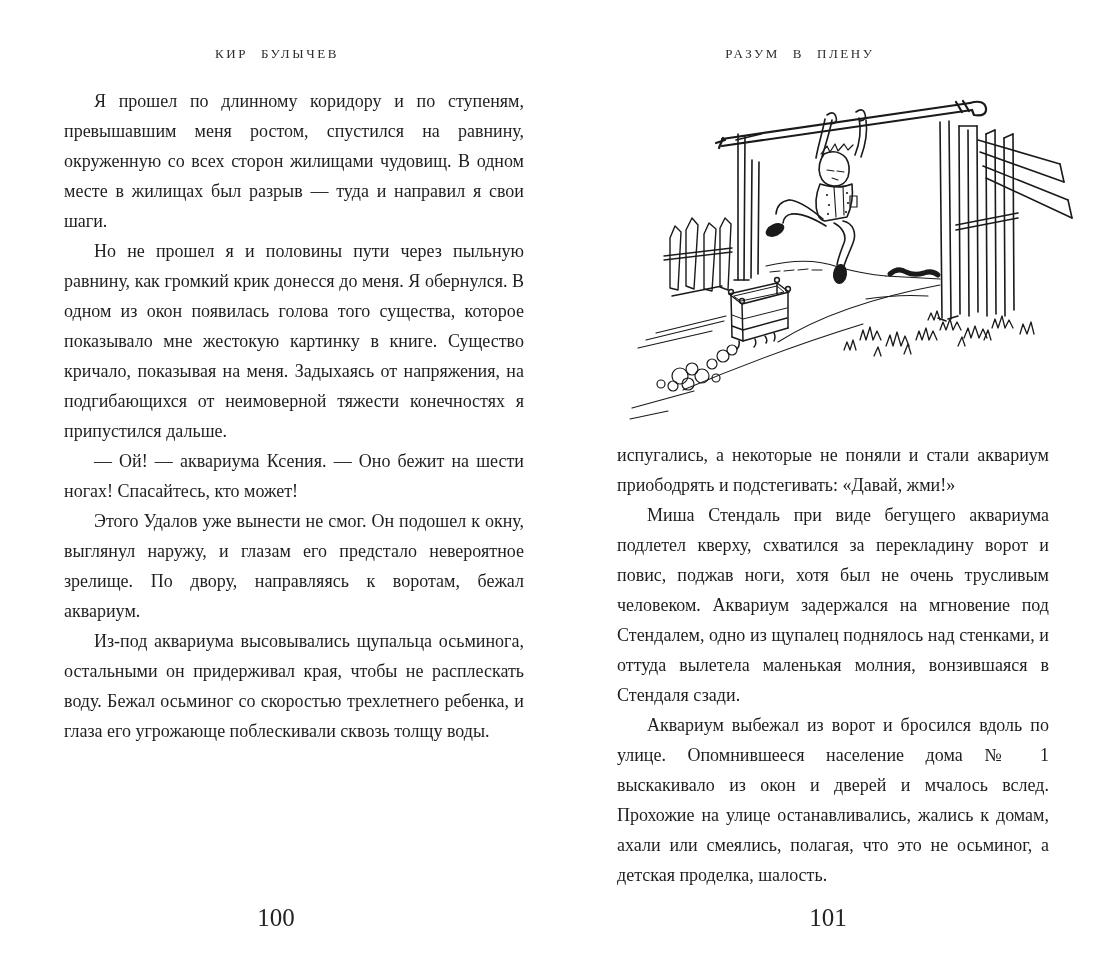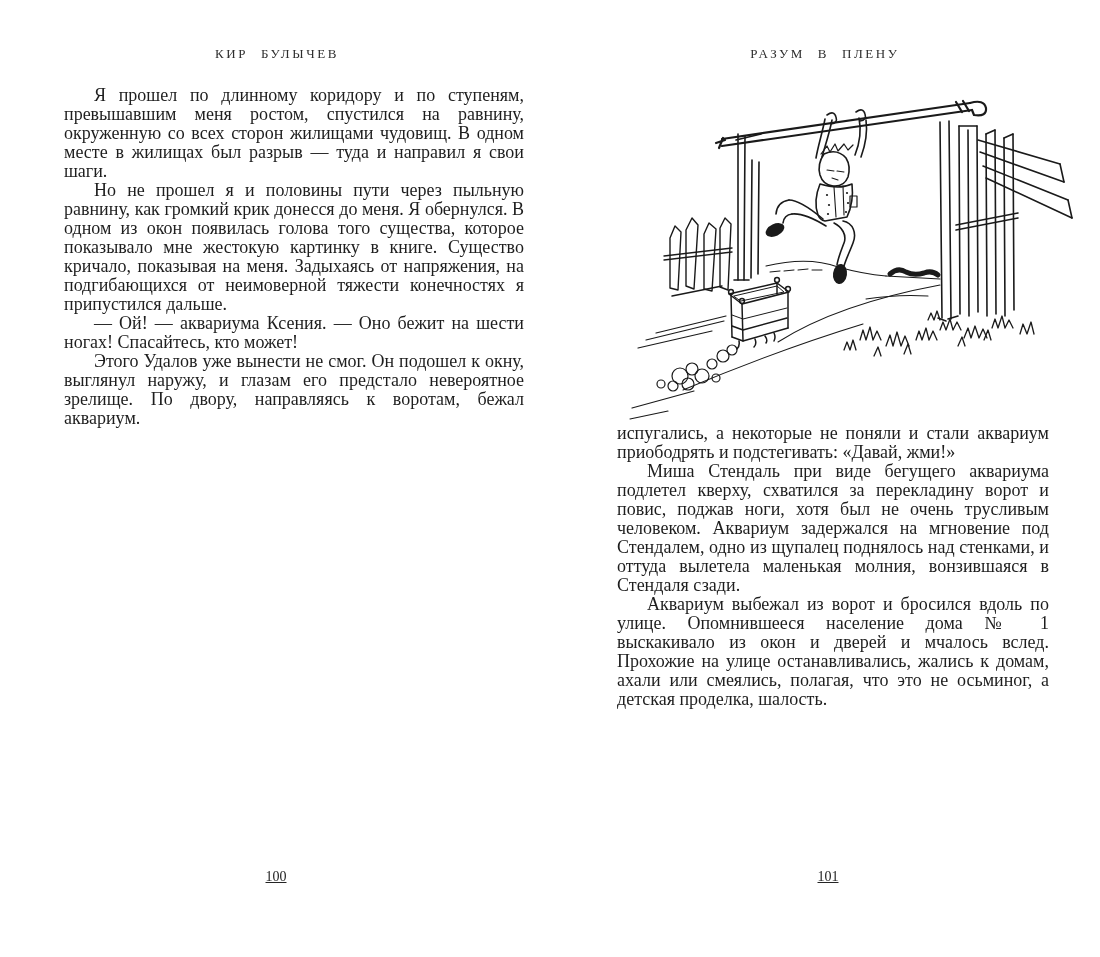--- a/index.html
+++ b/index.html
@@ -17,44 +17,43 @@
     position: absolute;
     top: 46px;
     transform: translateX(-50%);
     font-size: 13px;
     letter-spacing: 2.6px;
     word-spacing: 7px;
     color: #2d2d2d;
     white-space: nowrap;
   }
   .running-head.left  { left: 260px; margin-left: 17px; }
-  .running-head.right { left: 825px; }
+  .running-head.right { left: 800px; }
 
   .page-text {
     position: absolute;
     text-align: justify;
     font-size: 18px;
-    line-height: 19px;
+    line-height: 30px;
     color: #1e1e1e;
     hyphens: auto;
     -webkit-hyphens: auto;
   }
   .page-text.left  { left: 64px;  top: 86px;  width: 460px; }
-  .page-text.right { left: 617px; top: 424px; width: 432px; }
+  .page-text.right { left: 617px; top: 440px; width: 432px; }
 
   .para { margin: 0; text-indent: 30px; }
   .para.no-indent { text-indent: 0; }
 
   .page-number {
     position: absolute;
-    top: 869px;
+    top: 904px;
     transform: translateX(-50%);
-    font-size: 14px;
+    font-size: 25px;
     color: #242424;
-    text-decoration: underline;
   }
   .page-number.left  { left: 276px; }
   .page-number.right { left: 828px; }
 
   .illustration {
     position: absolute;
     left: 628px; top: 88px;
     width: 460px; height: 340px;
   }
   .illustration svg { width: 100%; height: 100%; display: block; }
@@ -65,20 +64,21 @@
 
 <div class="stage">
 
   <div class="running-head left">КИР БУЛЫЧЕВ</div>
 
   <div class="page-text left">
       <p class="para">Я прошел по длинному коридору и по ступеням, превышавшим меня ростом, спустился на равнину, окруженную со всех сторон жилищами чудовищ. В одном месте в жилищах был разрыв — туда и направил я свои шаги.</p>
       <p class="para">Но не прошел я и половины пути через пыльную равнину, как громкий крик донесся до меня. Я обернулся. В одном из окон появилась голова того существа, которое показывало мне жестокую картинку в книге. Существо кричало, показывая на меня. Задыхаясь от напряжения, на подгибающихся от неимоверной тяжести конечностях я припустился дальше.</p>
       <p class="para">— Ой! — аквариума Ксения. — Оно бежит на шести ногах! Спасайтесь, кто может!</p>
       <p class="para">Этого Удалов уже вынести не смог. Он подошел к окну, выглянул наружу, и глазам его предстало невероятное зрелище. По двору, направляясь к воротам, бежал аквариум.</p>
+      <p class="para">Из-под аквариума высовывались щупальца осьминога, остальными он придерживал края, чтобы не расплескать воду. Бежал осьминог со скоростью трехлетнего ребенка, и глаза его угрожающе поблескивали сквозь толщу воды.</p>
     </div>
 
   <div class="page-number left">100</div>
 
   <div class="running-head right">РАЗУМ В ПЛЕНУ</div>
 
   <div class="illustration">
     <svg viewBox="0 0 460 340" xmlns="http://www.w3.org/2000/svg">
 
       <g class="ink" stroke-width="2.2">

